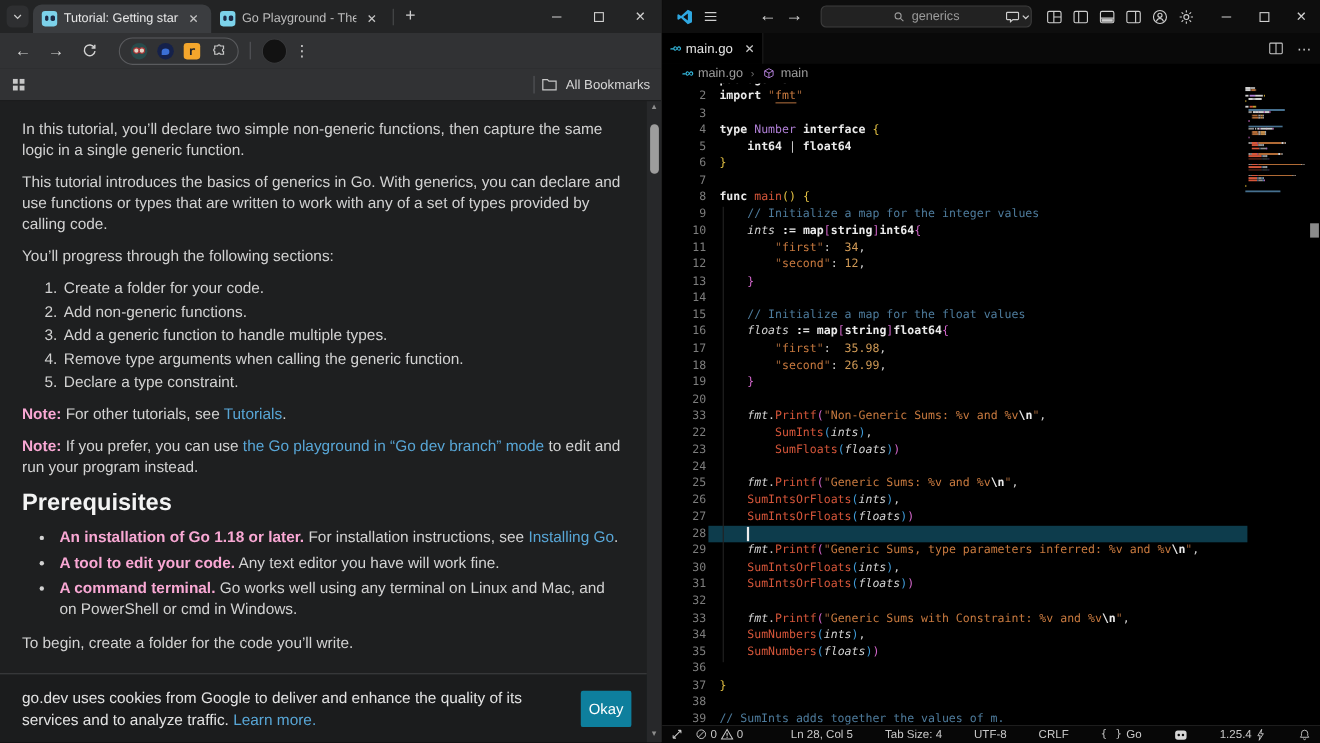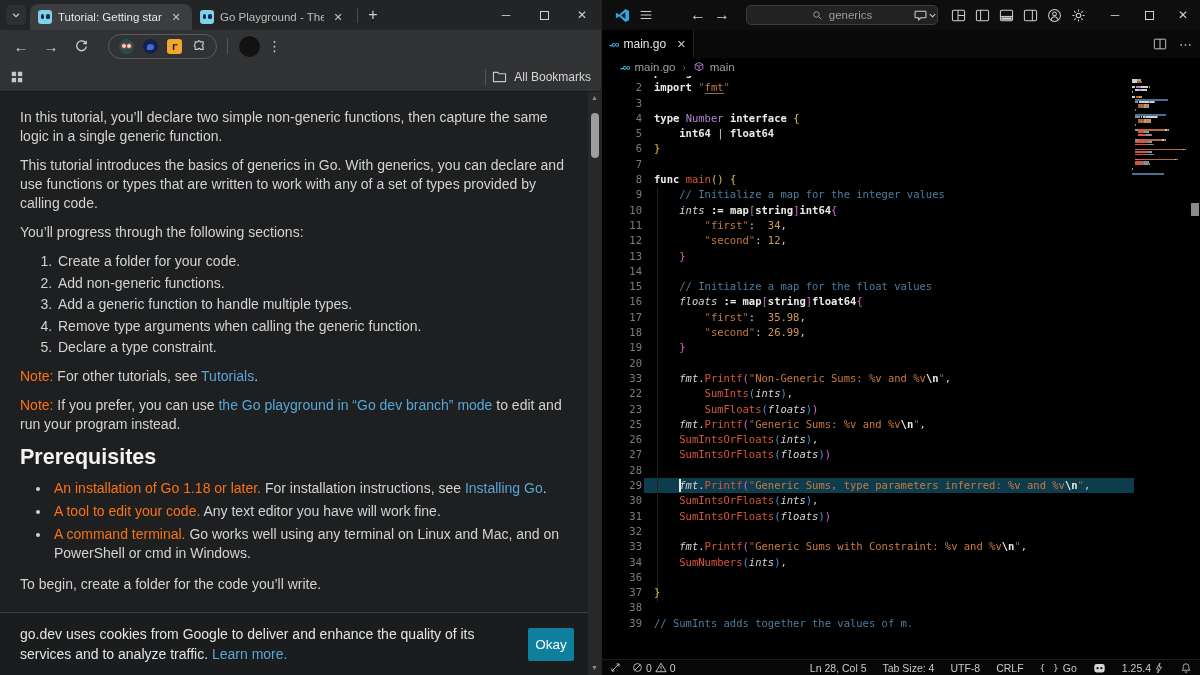--- a/index.html
+++ b/index.html
@@ -42,21 +42,21 @@
   .allbm{display:flex;align-items:center;gap:7px;color:#d6d6d6;font-size:12px}
 
   .pagewrap{position:relative;flex:1;background:#1e1f20}
   .page{position:absolute;left:0;top:0;right:13px;bottom:63px;overflow:hidden;padding:16px 22px 0 20px;font-size:14px;line-height:19px;color:#d2d2d2}
   .page p{margin:0 0 10px}
   .page h2{font-size:21.5px;line-height:23px;color:#f3f3f3;margin:12px 0 10px;font-weight:bold}
   .page ol{margin:0 0 10px;padding-left:36px}
   .page ol li{margin-bottom:2.5px;padding-left:2px}
   .page ul{margin:0 0 12px;padding-left:31px}
   .page ul li{margin-bottom:4px;padding-left:3px}
-  .b{font-weight:normal;color:#f97316}
+  .b{font-weight:bold;color:#f9a8d4}
   .lnk{color:#58a6d6}
   .cookie{position:absolute;left:0;right:13px;bottom:0;height:63px;background:#1b1c1d;border-top:1px solid #3e3f41;display:flex;align-items:center;padding:0 14px 0 20px}
   .cookietext{flex:1;font-size:14px;line-height:20px;color:#e3e3e3}
   .okay{width:46px;height:33px;background:#0e7f9d;color:#fff;border:none;font-size:13.5px;border-radius:2px;font-family:"Liberation Sans",sans-serif}
   .bscroll{position:absolute;right:0;top:0;bottom:0;width:13px;background:#27282a;display:flex;flex-direction:column;align-items:center}
   .barrow{color:#8d8d8d;font-size:7px;height:12px;line-height:12px}
   .bthumb{position:absolute;top:21px;left:2.5px;width:8px;height:45px;border-radius:4px;background:#9d9d9d}
   .bdown{position:absolute;bottom:1px;left:0;right:0;text-align:center}
 
   
@@ -95,21 +95,21 @@
   .curline{position:absolute;left:42px;top:402px;width:490px;height:15.3px;background:#0d3c4c}
   .cursor{position:absolute;left:77px;top:403px;width:1.5px;height:13px;background:#ececec}
   .indentguide{position:absolute;left:55px;width:1px;background:#222;top:112px;height:414px}
   .minimap{position:absolute;right:10px;top:3px;width:58px}
   .mm-row{height:1.9px;margin-bottom:0.6px;display:flex;overflow:hidden}
   .mm-row span{display:block;height:100%;flex:0 0 auto}
   .vthumb{position:absolute;right:1px;top:127px;width:8px;height:13px;background:#8a8a8a}
   .vstatus{height:16px;background:#070707;border-top:1px solid #1d1d1d;display:flex;align-items:center;font-size:10.5px;color:#c9c9c9;padding:0 8px}
   .stitem{display:flex;align-items:center;gap:3px;margin-right:11px}
   .stright{margin-left:auto;display:flex;align-items:center}
-  .stright .stitem{margin-right:0;margin-left:16px}
+  .stright .stitem{margin-right:0;margin-left:29px}
   .braces{font-family:"DejaVu Sans Mono",monospace;font-size:9.5px;letter-spacing:1px}
   svg{display:block}
 </style>
 </head>
 <body>
 
 <div class="stage">
 
   <section class="browser">
 
@@ -338,30 +338,32 @@
           <div class="cl"><span class="lnum">14</span><span class="ctext"></span></div>
           <div class="cl"><span class="lnum">15</span><span class="ctext"><span class="tk-p">    </span><span class="tk-c">// Initialize a map for the float values</span></span></div>
           <div class="cl"><span class="lnum">16</span><span class="ctext"><span class="tk-p">    </span><span class="tk-v">floats</span><span class="tk-p"> </span><span class="tk-k">:=</span><span class="tk-p"> </span><span class="tk-k">map</span><span class="tk-b2">[</span><span class="tk-k">string</span><span class="tk-b2">]</span><span class="tk-k">float64</span><span class="tk-b2">{</span></span></div>
           <div class="cl"><span class="lnum">17</span><span class="ctext"><span class="tk-p">        </span><span class="tk-q">"</span><span class="tk-s">first</span><span class="tk-q">"</span><span class="tk-p">:  </span><span class="tk-num">35.98</span><span class="tk-p">,</span></span></div>
           <div class="cl"><span class="lnum">18</span><span class="ctext"><span class="tk-p">        </span><span class="tk-q">"</span><span class="tk-s">second</span><span class="tk-q">"</span><span class="tk-p">: </span><span class="tk-num">26.99</span><span class="tk-p">,</span></span></div>
           <div class="cl"><span class="lnum">19</span><span class="ctext"><span class="tk-p">    </span><span class="tk-b2">}</span></span></div>
           <div class="cl"><span class="lnum">20</span><span class="ctext"></span></div>
           <div class="cl"><span class="lnum">33</span><span class="ctext"><span class="tk-p">    </span><span class="tk-v">fmt</span><span class="tk-p">.</span><span class="tk-fn">Printf</span><span class="tk-b2">(</span><span class="tk-q">"</span><span class="tk-s">Non-Generic Sums: %v and %v</span><span class="tk-e">\n</span><span class="tk-q">"</span><span class="tk-p">,</span></span></div>
           <div class="cl"><span class="lnum">22</span><span class="ctext"><span class="tk-p">        </span><span class="tk-fn">SumInts</span><span class="tk-b3">(</span><span class="tk-v">ints</span><span class="tk-b3">)</span><span class="tk-p">,</span></span></div>
           <div class="cl"><span class="lnum">23</span><span class="ctext"><span class="tk-p">        </span><span class="tk-fn">SumFloats</span><span class="tk-b3">(</span><span class="tk-v">floats</span><span class="tk-b3">)</span><span class="tk-b2">)</span></span></div>
+          <div class="cl"><span class="lnum">24</span><span class="ctext"></span></div>
           <div class="cl"><span class="lnum">25</span><span class="ctext"><span class="tk-p">    </span><span class="tk-v">fmt</span><span class="tk-p">.</span><span class="tk-fn">Printf</span><span class="tk-b2">(</span><span class="tk-q">"</span><span class="tk-s">Generic Sums: %v and %v</span><span class="tk-e">\n</span><span class="tk-q">"</span><span class="tk-p">,</span></span></div>
           <div class="cl"><span class="lnum">26</span><span class="ctext"><span class="tk-p">    </span><span class="tk-fn">SumIntsOrFloats</span><span class="tk-b3">(</span><span class="tk-v">ints</span><span class="tk-b3">)</span><span class="tk-p">,</span></span></div>
           <div class="cl"><span class="lnum">27</span><span class="ctext"><span class="tk-p">    </span><span class="tk-fn">SumIntsOrFloats</span><span class="tk-b3">(</span><span class="tk-v">floats</span><span class="tk-b3">)</span><span class="tk-b2">)</span></span></div>
           <div class="cl"><span class="lnum">28</span><span class="ctext"></span></div>
           <div class="cl"><span class="lnum">29</span><span class="ctext"><span class="tk-p">    </span><span class="tk-v">fmt</span><span class="tk-p">.</span><span class="tk-fn">Printf</span><span class="tk-b2">(</span><span class="tk-q">"</span><span class="tk-s">Generic Sums, type parameters inferred: %v and %v</span><span class="tk-e">\n</span><span class="tk-q">"</span><span class="tk-p">,</span></span></div>
           <div class="cl"><span class="lnum">30</span><span class="ctext"><span class="tk-p">    </span><span class="tk-fn">SumIntsOrFloats</span><span class="tk-b3">(</span><span class="tk-v">ints</span><span class="tk-b3">)</span><span class="tk-p">,</span></span></div>
           <div class="cl"><span class="lnum">31</span><span class="ctext"><span class="tk-p">    </span><span class="tk-fn">SumIntsOrFloats</span><span class="tk-b3">(</span><span class="tk-v">floats</span><span class="tk-b3">)</span><span class="tk-b2">)</span></span></div>
           <div class="cl"><span class="lnum">32</span><span class="ctext"></span></div>
           <div class="cl"><span class="lnum">33</span><span class="ctext"><span class="tk-p">    </span><span class="tk-v">fmt</span><span class="tk-p">.</span><span class="tk-fn">Printf</span><span class="tk-b2">(</span><span class="tk-q">"</span><span class="tk-s">Generic Sums with Constraint: %v and %v</span><span class="tk-e">\n</span><span class="tk-q">"</span><span class="tk-p">,</span></span></div>
           <div class="cl"><span class="lnum">34</span><span class="ctext"><span class="tk-p">    </span><span class="tk-fn">SumNumbers</span><span class="tk-b3">(</span><span class="tk-v">ints</span><span class="tk-b3">)</span><span class="tk-p">,</span></span></div>
+          <div class="cl"><span class="lnum">35</span><span class="ctext"><span class="tk-p">    </span><span class="tk-fn">SumNumbers</span><span class="tk-b3">(</span><span class="tk-v">floats</span><span class="tk-b3">)</span><span class="tk-b2">)</span></span></div>
           <div class="cl"><span class="lnum">36</span><span class="ctext"></span></div>
           <div class="cl"><span class="lnum">37</span><span class="ctext"><span class="tk-b1">}</span></span></div>
           <div class="cl"><span class="lnum">38</span><span class="ctext"></span></div>
           <div class="cl"><span class="lnum">39</span><span class="ctext"><span class="tk-c">// SumInts adds together the values of m.</span></span></div>
         </div>
       <div class="cursor"></div>
       <div class="minimap">
           <div class="mm-row">
             <span style="width: 5.46px; background: rgb(207, 207, 207);"></span>
             <span style="width: 3.9px; background: rgb(159, 159, 159);"></span>

